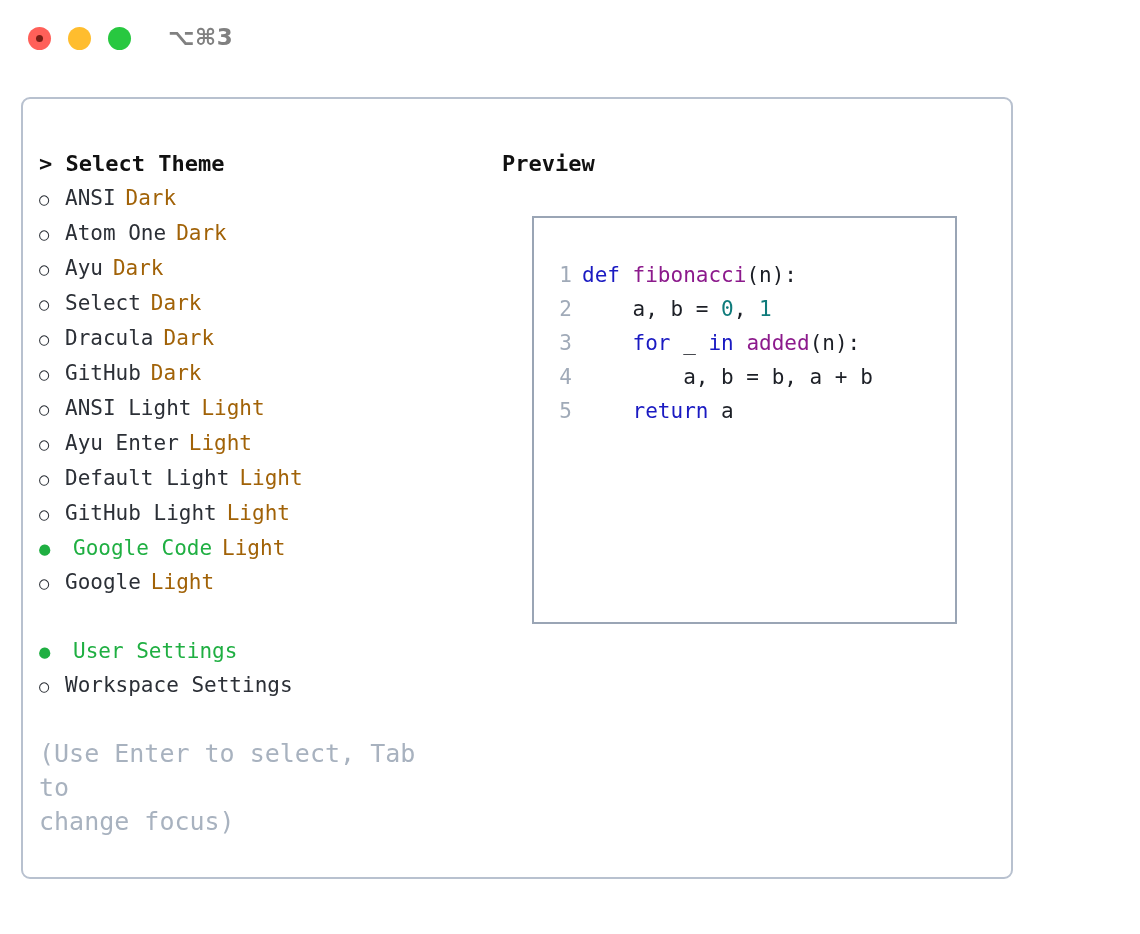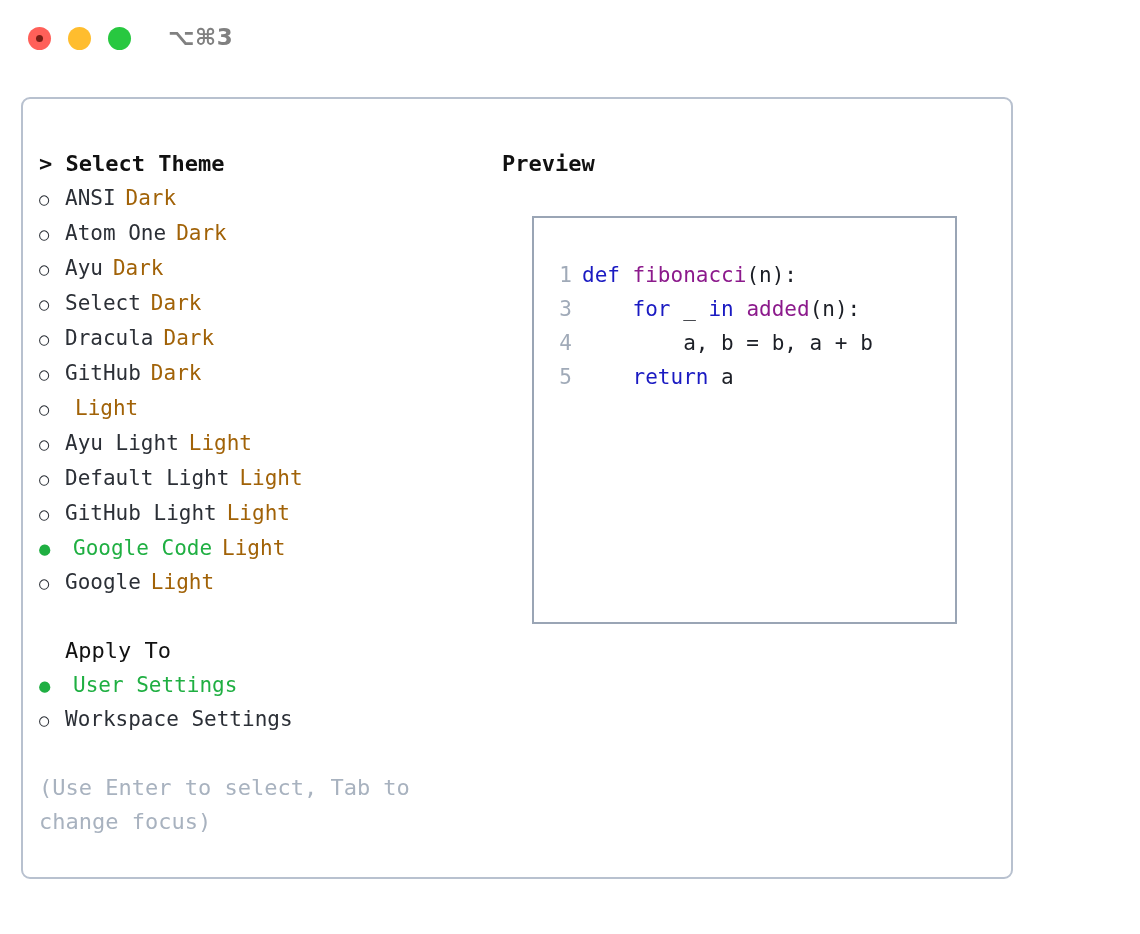--- a/index.html
+++ b/index.html
@@ -116,21 +116,21 @@
   .opt-row.selected .opt-label  { color: #1faf42; margin-left: 8px; }
   .opt-label { color: #2b2f36; text-align: center; }
   .opt-variant {
     color: #a16207;
     padding-left: 10px;
   }
 
   .spacer-block { height: 34px; }
 
   .hint {
-    font-size: 22px;
+    font-size: 25px;
     line-height: 34px;
     color: #a8b2bf;
     width: 420px;
     white-space: pre-wrap;
   }
   .hint-gap { height: 34px; }
 
   
   .preview-box {
     position: absolute;
@@ -188,48 +188,48 @@
 
     <div class="col-left">
       <div class="section-title">&gt; Select Theme</div>
       <div id="theme-list">
           <div class="opt-row"><span class="opt-bullet">○</span><span class="opt-label">ANSI</span><span class="opt-variant">Dark</span></div>
           <div class="opt-row"><span class="opt-bullet">○</span><span class="opt-label">Atom One</span><span class="opt-variant">Dark</span></div>
           <div class="opt-row"><span class="opt-bullet">○</span><span class="opt-label">Ayu</span><span class="opt-variant">Dark</span></div>
           <div class="opt-row"><span class="opt-bullet">○</span><span class="opt-label">Select</span><span class="opt-variant">Dark</span></div>
           <div class="opt-row"><span class="opt-bullet">○</span><span class="opt-label">Dracula</span><span class="opt-variant">Dark</span></div>
           <div class="opt-row"><span class="opt-bullet">○</span><span class="opt-label">GitHub</span><span class="opt-variant">Dark</span></div>
-          <div class="opt-row"><span class="opt-bullet">○</span><span class="opt-variant">Light</span></div>
-          <div class="opt-row"><span class="opt-bullet">○</span><span class="opt-label">Ayu Light</span><span class="opt-variant">Light</span></div>
+          <div class="opt-row"><span class="opt-bullet">○</span><span class="opt-label">ANSI Light</span><span class="opt-variant">Light</span></div>
+          <div class="opt-row"><span class="opt-bullet">○</span><span class="opt-label">Ayu Enter</span><span class="opt-variant">Light</span></div>
           <div class="opt-row"><span class="opt-bullet">○</span><span class="opt-label">Default Light</span><span class="opt-variant">Light</span></div>
           <div class="opt-row"><span class="opt-bullet">○</span><span class="opt-label">GitHub Light</span><span class="opt-variant">Light</span></div>
           <div class="opt-row selected"><span class="opt-bullet">●</span><span class="opt-label">Google Code</span><span class="opt-variant">Light</span></div>
           <div class="opt-row"><span class="opt-bullet">○</span><span class="opt-label">Google</span><span class="opt-variant">Light</span></div>
         </div>
 
       <div class="spacer-block"></div>
 
-      <div class="section-title plain" style="font-weight:400;">Apply To</div>
       <div id="apply-list">
           <div class="opt-row selected"><span class="opt-bullet">●</span><span class="opt-label">User Settings</span></div>
           <div class="opt-row"><span class="opt-bullet">○</span><span class="opt-label">Workspace Settings</span></div>
         </div>
 
       <div class="hint-gap"></div>
       <div class="hint">(Use Enter to select, Tab to
 change focus)</div>
     </div>
 
     <div class="col-right">
       <div class="section-title">Preview</div>
 
       <div class="preview-box">
         <div class="code-area">
           <div id="code-block">
               <div class="code-line"><span class="lineno">1</span><span class="tok-kw">def </span><span class="tok-fn">fibonacci</span><span class="tok-punc">(n):</span></div>
+              <div class="code-line"><span class="lineno">2</span><span class="tok-id">    a, b = </span><span class="tok-num">0</span><span class="tok-id">, </span><span class="tok-num">1</span></div>
               <div class="code-line"><span class="lineno">3</span><span class="tok-id">    </span><span class="tok-kw">for</span><span class="tok-id"> _ </span><span class="tok-kw">in</span><span class="tok-id"> </span><span class="tok-fn">added</span><span class="tok-punc">(n):</span></div>
               <div class="code-line"><span class="lineno">4</span><span class="tok-id">        a, b = b, a + b</span></div>
               <div class="code-line"><span class="lineno">5</span><span class="tok-id">    </span><span class="tok-kw">return</span><span class="tok-id"> a</span></div>
             </div>
           <div class="diff-gap"></div>
         </div>
       </div>
     </div>
 
   </div>

